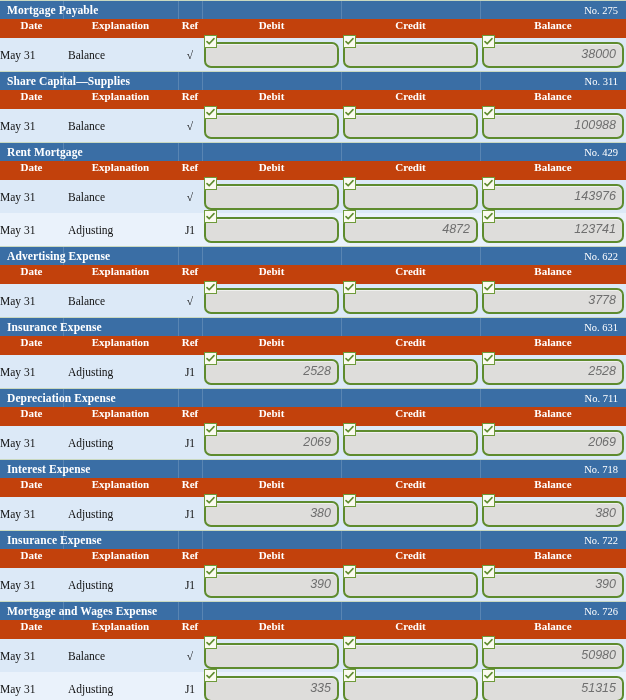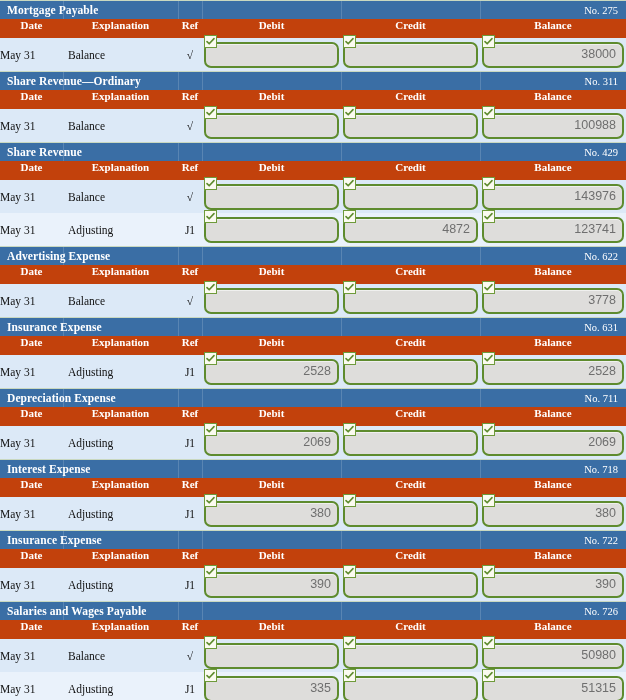--- a/index.html
+++ b/index.html
@@ -101,21 +101,21 @@
     border-radius: 7px;
     display: flex;
     align-items: center;
     justify-content: flex-end;
     padding: 0 6px 0 4px;
     font-family: "Liberation Sans", sans-serif;
     font-size: 12.5px;
     color: #6f6f6f;
     box-shadow: inset 0 1px 0 rgba(255,255,255,.55);
   }
-  .inp .val { line-height: 1; }
+  .inp .val { line-height: 1; font-style: italic; }
 
   
   .badge {
     position: absolute;
     left: -2px;
     top: -9px;
     width: 13px;
     height: 13px;
     background: #fbfbf0;
     border: 1px solid #6e9a3a;
@@ -186,21 +186,21 @@
         </div>
       </div>
       <div class="acct-head">
         <div class="divs">
           <i style="left: 63px;"></i>
           <i style="left: 178px;"></i>
           <i style="left: 202px;"></i>
           <i style="left: 341px;"></i>
           <i style="left: 480px;"></i>
         </div>
-        <span class="acct-name">Share Revenue—Ordinary</span>
+        <span class="acct-name">Share Capital—Supplies</span>
         <span class="acct-no">No. 311</span>
       </div>
       <div class="col-head">
         <div style="width: 63px;">Date</div>
         <div style="width: 115px;">Explanation</div>
         <div style="width: 24px;">Ref</div>
         <div style="width: 139px;">Debit</div>
         <div style="width: 139px;">Credit</div>
         <div style="width: 146px;">Balance</div>
       </div>
@@ -240,21 +240,21 @@
         </div>
       </div>
       <div class="acct-head">
         <div class="divs">
           <i style="left: 63px;"></i>
           <i style="left: 178px;"></i>
           <i style="left: 202px;"></i>
           <i style="left: 341px;"></i>
           <i style="left: 480px;"></i>
         </div>
-        <span class="acct-name">Share Revenue</span>
+        <span class="acct-name">Rent Mortgage</span>
         <span class="acct-no">No. 429</span>
       </div>
       <div class="col-head">
         <div style="width: 63px;">Date</div>
         <div style="width: 115px;">Explanation</div>
         <div style="width: 24px;">Ref</div>
         <div style="width: 139px;">Debit</div>
         <div style="width: 139px;">Credit</div>
         <div style="width: 146px;">Balance</div>
       </div>
@@ -599,21 +599,21 @@
         </div>
       </div>
       <div class="acct-head">
         <div class="divs">
           <i style="left: 63px;"></i>
           <i style="left: 178px;"></i>
           <i style="left: 202px;"></i>
           <i style="left: 341px;"></i>
           <i style="left: 480px;"></i>
         </div>
-        <span class="acct-name">Salaries and Wages Payable</span>
+        <span class="acct-name">Mortgage and Wages Expense</span>
         <span class="acct-no">No. 726</span>
       </div>
       <div class="col-head">
         <div style="width: 63px;">Date</div>
         <div style="width: 115px;">Explanation</div>
         <div style="width: 24px;">Ref</div>
         <div style="width: 139px;">Debit</div>
         <div style="width: 139px;">Credit</div>
         <div style="width: 146px;">Balance</div>
       </div>

